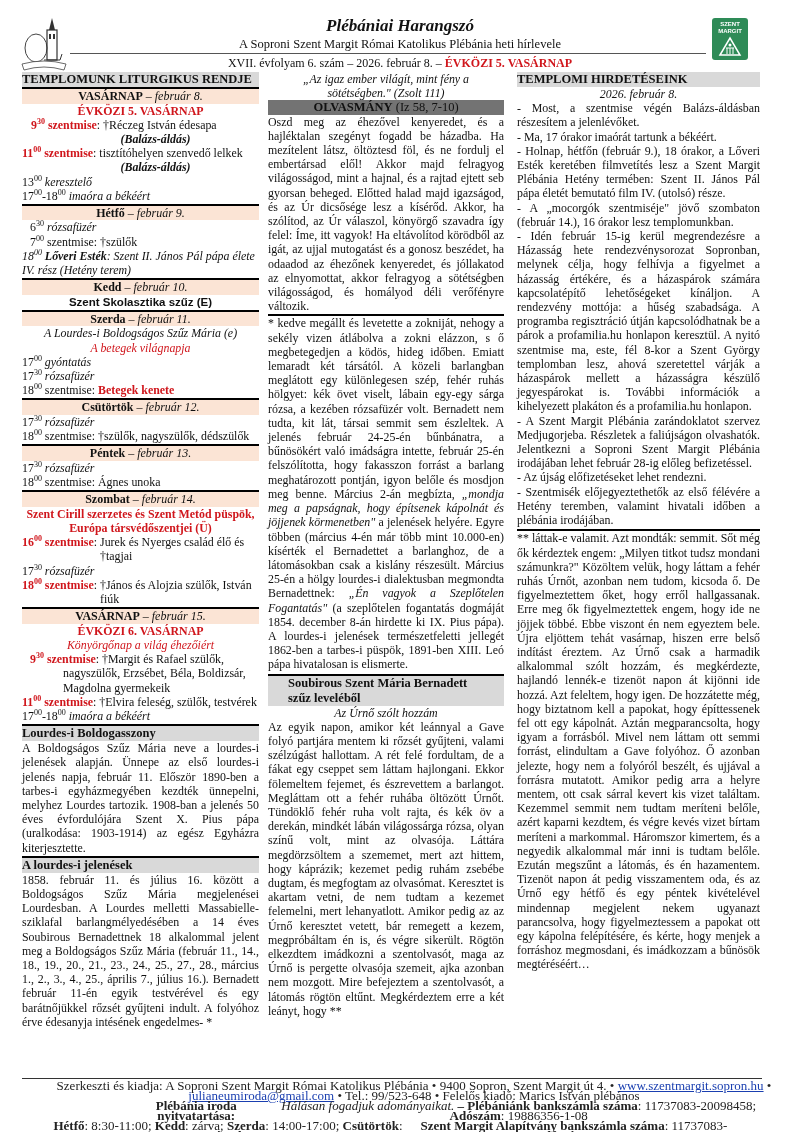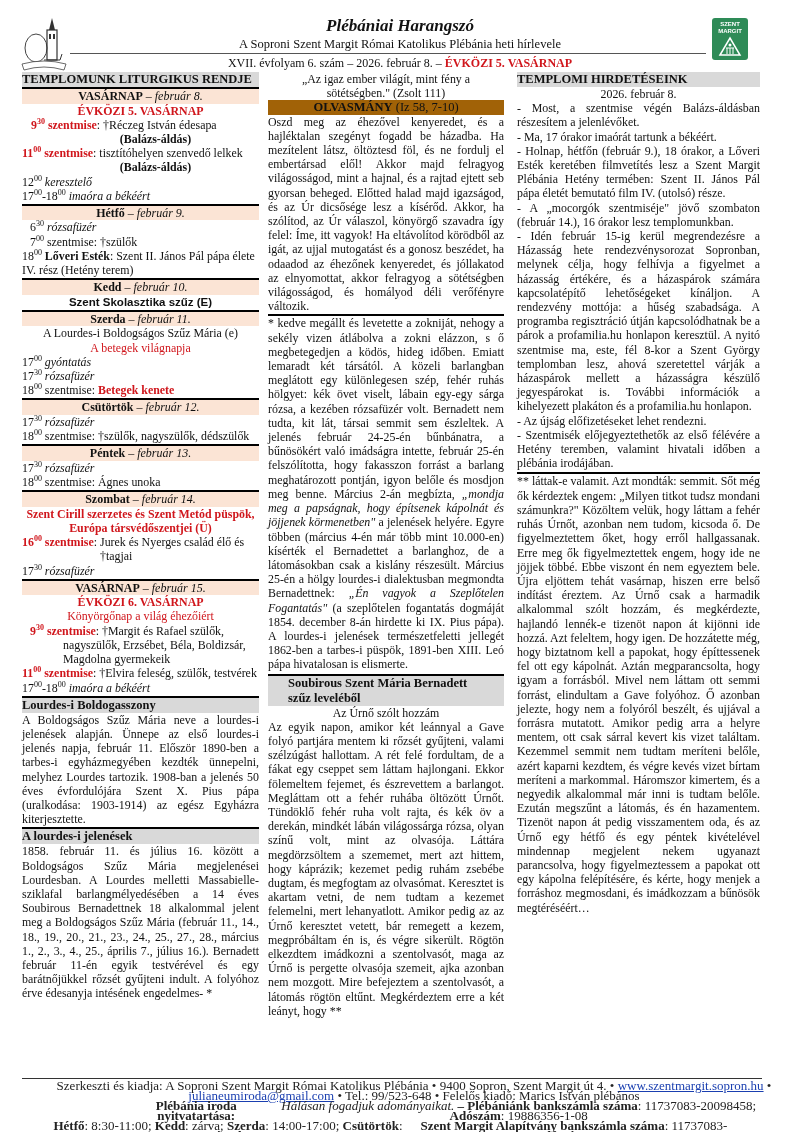--- a/index.html
+++ b/index.html
@@ -21,21 +21,21 @@
   .col3 { left:517px; width:243px; }
 
   .sect-title { background:#d9d9d9; font-weight:bold; font-size:12.5px; line-height:15px; border-bottom:2px solid #000; }
   .sect-title.noline { border-bottom:none; }
   .day { background:#fbe4d5; text-align:center; font-size:12px; line-height:14.5px; }
   .day b { font-weight:bold; }
   .day i { font-style:italic; }
   .center { text-align:center; }
   .red { color:#d0161c; }
   .bold { font-weight:bold; }
-  .it { }
+  .it { font-style:italic; }
   .rule { border-top:2.5px solid #000; margin:1px 0 0 0; }
   .hang { padding-left:75px; text-indent:-75px; }
   .just { text-align:justify; }
   sup { font-size:8px; line-height:0; vertical-align:5px; }
   .col p { margin:0; }
   .ann { text-align:justify; }
   .footer { position:absolute; left:0; top:1081px; width:800px; font-family:Liberation Serif, serif; font-size:13px; line-height:10px; text-align:center; color:#222;padding-left:14px; }
   .footer-rule { position:absolute; left:22px; top:1078px; width:740px; height:1px; background:#333; }
   .footer a { color:#1a3fb0; text-decoration:underline; }
 </style>
@@ -68,21 +68,21 @@
 
 <div class="col col1">
   <div class="sect-title">TEMPLOMUNK LITURGIKUS RENDJE</div>
 
   <div class="day"><b>VASÁRNAP</b><i> – február 8.</i></div>
   <div class="center red bold">ÉVKÖZI 5. VASÁRNAP</div>
   <div class="hang" style="padding-left:85px;text-indent:-76px"><span class="red bold"><span>9</span><sup>30</sup><span> szentmise</span></span><span>: †Réczeg István édesapa</span></div>
   <div class="center bold it" style="padding-left:30px">(Balázs-áldás)</div>
   <div><span class="red bold"><span>11</span><sup>00</sup><span> szentmise</span></span><span>: tisztítóhelyen szenvedő lelkek</span></div>
   <div class="center bold it" style="padding-left:30px">(Balázs-áldás)</div>
-  <div><span>12</span><sup>00</sup><i> keresztelő</i></div>
+  <div><span>13</span><sup>00</sup><i> keresztelő</i></div>
   <div><span>17</span><sup>00</sup><span>-18</span><sup>00</sup><i> imaóra a békéért</i></div>
   <div class="rule"></div>
 
   <div class="day"><b>Hétfő</b><i> – február 9.</i></div>
   <div style="padding-left:8px"><span>6</span><sup>30</sup><i> rózsafüzér</i></div>
   <div style="padding-left:8px"><span>7</span><sup>00</sup><span> szentmise: †szülők</span></div>
   <div class="it"><span>18</span><sup>00</sup><b> Lőveri Esték</b><span>: Szent II. János Pál pápa élete IV. rész (Hetény terem)</span></div>
   <div class="rule"></div>
 
   <div class="day"><b>Kedd</b><i> – február 10.</i></div>
@@ -104,55 +104,57 @@
 
   <div class="day"><b>Péntek</b><i> – február 13.</i></div>
   <div><span>17</span><sup>30</sup><i> rózsafüzér</i></div>
   <div><span>18</span><sup>00</sup><span> szentmise: Ágnes unoka</span></div>
   <div class="rule"></div>
 
   <div class="day"><b>Szombat</b><i> – február 14.</i></div>
   <div class="center red bold">Szent Cirill szerzetes és Szent Metód püspök, Európa társvédőszentjei (Ü)</div>
   <div style="padding-left:78px;text-indent:-78px"><span class="red bold"><span>16</span><sup>00</sup><span> szentmise</span></span><span>: Jurek és Nyerges család élő és †tagjai</span></div>
   <div><span>17</span><sup>30</sup><i> rózsafüzér</i></div>
+  <div style="padding-left:78px;text-indent:-78px"><span class="red bold"><span>18</span><sup>00</sup><span> szentmise</span></span><span>: †János és Alojzia szülők, István fiúk</span></div>
   <div class="rule"></div>
 
   <div class="day"><b>VASÁRNAP</b><i> – február 15.</i></div>
   <div class="center red bold">ÉVKÖZI 6. VASÁRNAP</div>
   <div class="center red it">Könyörgőnap a világ éhezőiért</div>
   <div style="padding-left:41px;text-indent:-33px"><span class="red bold"><span>9</span><sup>30</sup><span> szentmise</span></span><span>: †Margit és Rafael szülők, nagyszülők, Erzsébet, Béla, Boldizsár, Magdolna gyermekeik</span></div>
   <div style="padding-left:85px;text-indent:-85px"><span class="red bold"><span>11</span><sup>00</sup><span> szentmise</span></span><span>: †Elvira feleség, szülők, testvérek</span></div>
   <div><span>17</span><sup>00</sup><span>-18</span><sup>00</sup><i> imaóra a békéért</i></div>
 
   <div class="sect-title" style="border-top:2.5px solid #000;border-bottom:none;margin-top:1px">Lourdes-i Boldogasszony</div>
   <p class="just">A Boldogságos Szűz Mária neve a lourdes-i jelenések alapján. Ünnepe az első lourdes-i jelenés napja, február 11. Először 1890-ben a tarbes-i egyházmegyében kezdték ünnepelni, melyhez Lourdes tartozik. 1908-ban a jelenés 50 éves évfordulójára Szent X. Pius pápa (uralkodása: 1903-1914) az egész Egyházra kiterjesztette.</p>
 
   <div class="sect-title" style="border-top:2.5px solid #000;border-bottom:none;margin-top:1px">A lourdes-i jelenések</div>
   <p class="just">1858. február 11. és július 16. között a Boldogságos Szűz Mária megjelenései Lourdesban. A Lourdes melletti Massabielle-sziklafal barlangmélyedésében a 14 éves Soubirous Bernadettnek 18 alkalommal jelent meg a Boldogságos Szűz Mária (február 11., 14., 18., 19., 20., 21., 23., 24., 25., 27., 28., március 1., 2., 3., 4., 25., április 7., július 16.). Bernadett február 11-én egyik testvérével és egy barátnőjükkel rőzsét gyűjteni indult. A folyóhoz érve édesanyja intésének engedelmes- *</p>
 </div>
 
 <div class="col col2">
   <div class="center it" style="padding:0 30px">„Az igaz ember világít, mint fény a sötétségben."   (Zsolt 111)</div>
-  <div class="center" style="background:#a16207;font-size:12.5px"><b>OLVASMÁNY</b><span> (Iz 58, 7-10)</span></div>
+  <div class="center" style="background:#737373;font-size:12.5px"><b>OLVASMÁNY</b><span> (Iz 58, 7-10)</span></div>
   <p class="just">Oszd meg az éhezővel kenyeredet, és a hajléktalan szegényt fogadd be házadba. Ha mezítelent látsz, öltöztesd föl, és ne fordulj el embertársad elől! Akkor majd felragyog világosságod, mint a hajnal, és a rajtad ejtett seb gyorsan beheged. Előtted halad majd igazságod, és az Úr dicsősége lesz a kísérőd. Akkor, ha szólítod, az Úr válaszol, könyörgő szavadra így felel: Íme, itt vagyok! Ha eltávolítod körödből az igát, az ujjal mutogatást és a gonosz beszédet, ha odaadod az éhezőnek kenyeredet, és jóllakatod az elnyomottat, akkor felragyog a sötétségben világosságod, és homályod déli verőfényre változik.</p>
   <div class="rule"></div>
   <p class="just"><span>* kedve megállt és levetette a zokniját, nehogy a sekély vizen átlábolva a zokni elázzon, s ő megbetegedjen a ködös, hideg időben. Emiatt lemaradt két társától. A közeli barlangban meglátott egy különlegesen szép, fehér ruhás hölgyet: kék övet viselt, lábain egy-egy sárga rózsa, a kezében rózsafüzér volt. Bernadett nem tudta, kit lát, társai semmit sem észleltek. A jelenés február 24-25-én bűnbánatra, a bűnösökért való imádságra intette, február 25-én felszólította, hogy fakasszon forrást a barlang meghatározott pontján, igyon belőle és mosdjon meg benne. Március 2-án megbízta, </span><i>„mondja meg a papságnak, hogy építsenek kápolnát és jöjjenek körmenetben"</i><span> a jelenések helyére. Egyre többen (március 4-én már több mint 10.000-en) kísérték el Bernadettet a barlanghoz, de a látomásokban csak a kislány részesült. Március 25-én a hölgy lourdes-i dialektusban megmondta Bernadettnek: </span><i>„Én vagyok a Szeplőtelen Fogantatás"</i><span> (a szeplőtelen fogantatás dogmáját 1854. december 8-án hirdette ki IX. Pius pápa). A lourdes-i jelenések természetfeletti jellegét 1862-ben a tarbes-i püspök, 1891-ben XIII. Leó pápa hivatalosan is elismerte.</span></p>
   <div class="sect-title" style="border-top:2.5px solid #000;border-bottom:none;margin-top:2px;padding:0 20px">Soubirous Szent Mária Bernadett szűz leveléből</div>
   <div class="center it">Az Úrnő szólt hozzám</div>
   <p class="just">Az egyik napon, amikor két leánnyal a Gave folyó partjára mentem ki rőzsét gyűjteni, valami szélzúgást hallottam. A rét felé fordultam, de a fákat egy cseppet sem láttam hajlongani. Ekkor fölemeltem fejemet, és észrevettem a barlangot. Megláttam ott a fehér ruhába öltözött Úrnőt. Tündöklő fehér ruha volt rajta, és kék öv a derekán, mindkét lábán világossárga rózsa, olyan színű volt, mint az olvasója. Láttára megdörzsöltem a szememet, mert azt hittem, hogy káprázik; kezemet pedig ruhám zsebébe dugtam, és megfogtam az olvasómat. Keresztet is akartam vetni, de nem tudtam a kezemet felemelni, mert lehanyatlott. Amikor pedig az az Úrnő keresztet vetett, bár remegett a kezem, megpróbáltam én is, és végre sikerült. Rögtön elkezdtem imádkozni a szentolvasót, maga az Úrnő is pergette olvasója szemeit, ajka azonban nem mozgott. Mire befejeztem a szentolvasót, a látomás rögtön eltűnt. Megkérdeztem erre a két leányt, hogy **</p>
 </div>
 
 <div class="col col3">
   <div class="sect-title noline">TEMPLOMI HIRDETÉSEINK</div>
   <div class="center it">2026. február 8.</div>
   <p class="ann">- Most, a szentmise végén Balázs-áldásban részesítem a jelenlévőket.</p>
   <p class="ann">- Ma, 17 órakor imaórát tartunk a békéért.</p>
   <p class="ann">- Holnap, hétfőn (február 9.), 18 órakor, a Lőveri Esték keretében filmvetítés lesz a Szent Margit Plébánia Hetény termében: Szent II. János Pál pápa életét bemutató film IV. (utolsó) része.</p>
   <p class="ann">- A „mocorgók szentmiséje" jövő szombaton (február 14.), 16 órakor lesz templomunkban.</p>
   <p class="ann">- Idén február 15-ig kerül megrendezésre a Házasság hete rendezvénysorozat Sopronban, melynek célja, hogy felhívja a figyelmet a házasság értékére, és a házaspárok számára kapcsolatépítő lehetőségeket kínáljon. A rendezvény mottója: a hűség szabadsága. A programba regisztráció útján kapcsolódhatnak be a párok a profamilia.hu honlapon keresztül. A nyitó szentmise ma, este, fél 8-kor a Szent György templomban lesz, ahová szeretettel várják a házaspárok mellett a házasságra készülő jegyespárokat is. További információk a kihelyezett plakáton és a profamilia.hu honlapon.</p>
+  <p class="ann">- A Szent Margit Plébánia zarándoklatot szervez Medjugorjeba. Részletek a faliújságon olvashatók. Jelentkezni a Soproni Szent Margit Plébánia irodájában lehet február 28-ig előleg befizetéssel.</p>
   <p class="ann">- Az újság előfizetéseket lehet rendezni.</p>
   <p class="ann">- Szentmisék előjegyeztethetők az első félévére a Hetény teremben, valamint hivatali időben a plébánia irodájában.</p>
   <div class="rule" style="margin-top:2px"></div>
   <p class="just">** láttak-e valamit. Azt mondták: semmit. Sőt még ők kérdeztek engem: „Milyen titkot tudsz mondani számunkra?" Közöltem velük, hogy láttam a fehér ruhás Úrnőt, azonban nem tudom, kicsoda ő. De figyelmeztettem őket, hogy erről hallgassanak. Erre meg ők figyelmeztettek engem, hogy ide ne jöjjek többé. Ebbe viszont én nem egyeztem bele. Újra eljöttem tehát vasárnap, hiszen erre belső indítást éreztem. Az Úrnő csak a harmadik alkalommal szólt hozzám, és megkérdezte, hajlandó lennék-e tizenöt napon át kijönni ide hozzá. Azt feleltem, hogy igen. De hozzátette még, hogy biztatnom kell a papokat, hogy építtessenek fel ott egy kápolnát. Aztán megparancsolta, hogy igyam a forrásból. Mivel nem láttam ott semmi forrást, elindultam a Gave folyóhoz. Ő azonban jelezte, hogy nem a folyóról beszélt, és ujjával a forrásra mutatott. Amikor pedig arra a helyre mentem, ott csak sárral kevert kis vizet találtam. Kezemmel semmit nem tudtam meríteni belőle, azért kaparni kezdtem, és végre kevés vizet bírtam meríteni a markommal. Háromszor kimertem, és a negyedik alkalommal már inni is tudtam belőle. Ezután megszűnt a látomás, és én hazamentem. Tizenöt napon át pedig visszamentem oda, és az Úrnő egy hétfő és egy péntek kivételével mindennap megjelent nekem ugyanazt parancsolva, hogy figyelmeztessem a papokat ott egy kápolna felépítésére, és kérte, hogy menjek a forráshoz megmosdani, és imádkozzam a bűnösök megtéréséért…</p>
 </div>
 
 <div class="footer-rule"></div>
 <div class="footer">
   <div><span>Szerkeszti és kiadja: A Soproni Szent Margit Római Katolikus Plébánia • 9400 Sopron, Szent Margit út 4. • </span><a>www.szentmargit.sopron.hu</a><span> • </span><a>julianeumiroda@gmail.com</a><span> • Tel.: 99/523-648 • Felelős kiadó: Marics István plébános</span></div>
   <div style="display:flex;padding:0 40px 0 115px">

